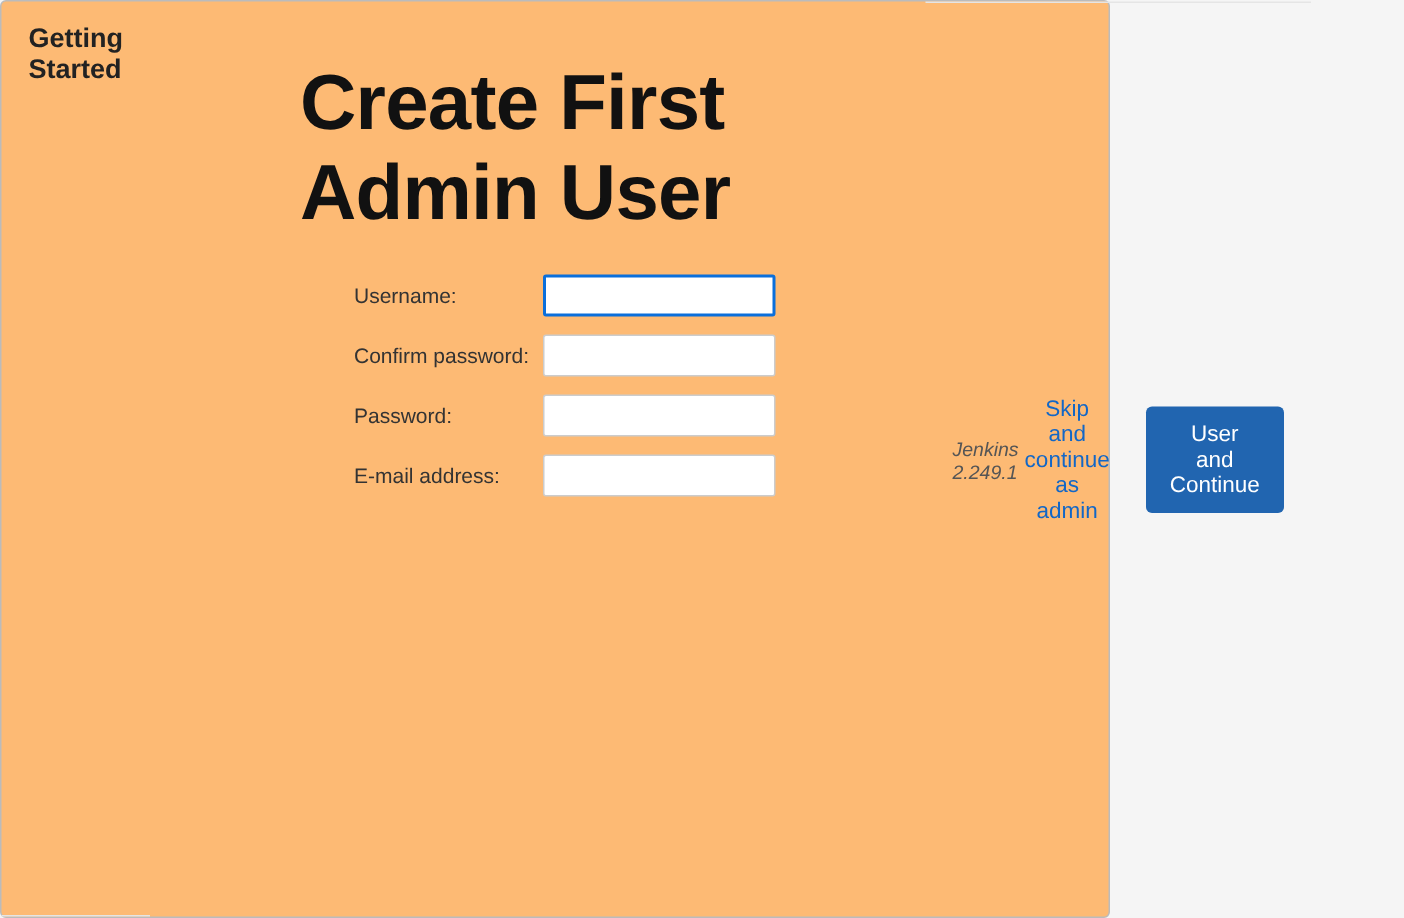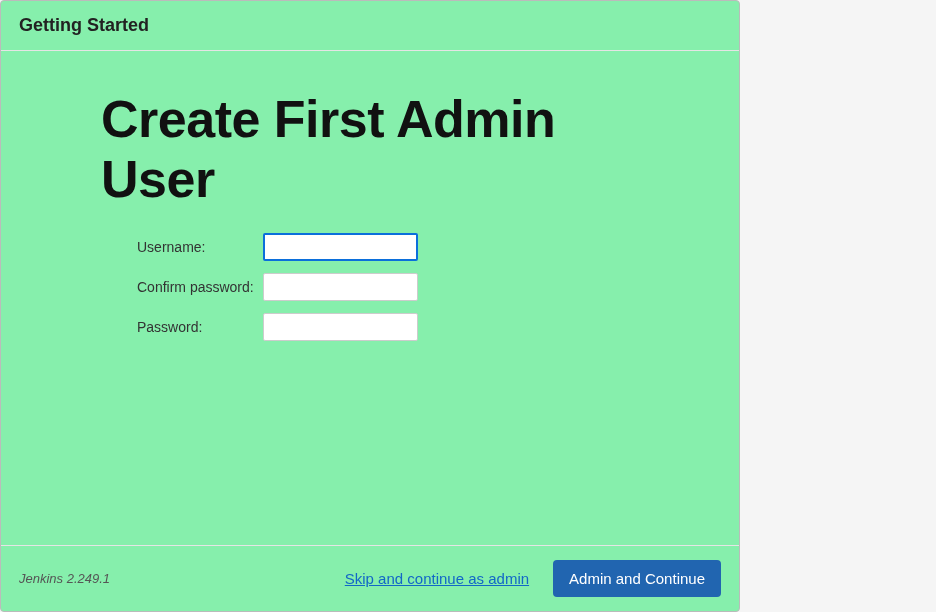--- a/index.html
+++ b/index.html
@@ -10,25 +10,24 @@
     body {
       font-family: -apple-system, BlinkMacSystemFont, "Segoe UI", Helvetica, Arial, sans-serif;
       background: #f5f5f5;
       width: 936px;
       height: 612px;
       overflow: hidden;
     }
     .window {
       width: 740px;
       height: 612px;
-      background: #86efac;
+      background: #fdba74;
       border: 1px solid #bbbbbb;
       border-radius: 4px;
       display: flex;
-      flex-direction: column;
       position: relative;
     }
     .header {
       padding: 14px 18px;
       border-bottom: 1px solid #e5e5e5;
     }
     .header-title {
       font-size: 18px;
       font-weight: 600;
       color: #222;
@@ -86,21 +85,20 @@
       align-items: center;
       gap: 20px;
     }
     .link-button {
       background: none;
       border: none;
       color: #1267c7;
       font-size: 15px;
       cursor: pointer;
       padding: 8px 4px;
-      text-decoration: underline;
     }
     .primary-button {
       background: #2165b0;
       color: #ffffff;
       border: none;
       border-radius: 4px;
       font-size: 15px;
       padding: 10px 16px;
       cursor: pointer;
     }
@@ -126,23 +124,27 @@
       <label class="form-label">Confirm password:</label>
       <input type="password" class="form-input" value="" style="">
     </div>
 
     <div class="form-row">
       <label class="form-label">Password:</label>
       <input type="password" class="form-input" value="" style="">
     </div>
 
 
+    <div class="form-row">
+      <label class="form-label">E-mail address:</label>
+      <input type="text" class="form-input" value="" style="">
+    </div>
   </div>
 
   <div class="footer">
     <div class="version">Jenkins 2.249.1</div>
     <div class="footer-actions">
       <button class="link-button">Skip and continue as admin</button>
-      <button class="primary-button">Admin and Continue</button>
+      <button class="primary-button">User and Continue</button>
     </div>
   </div>
 
 </div>
 
 </body></html>

